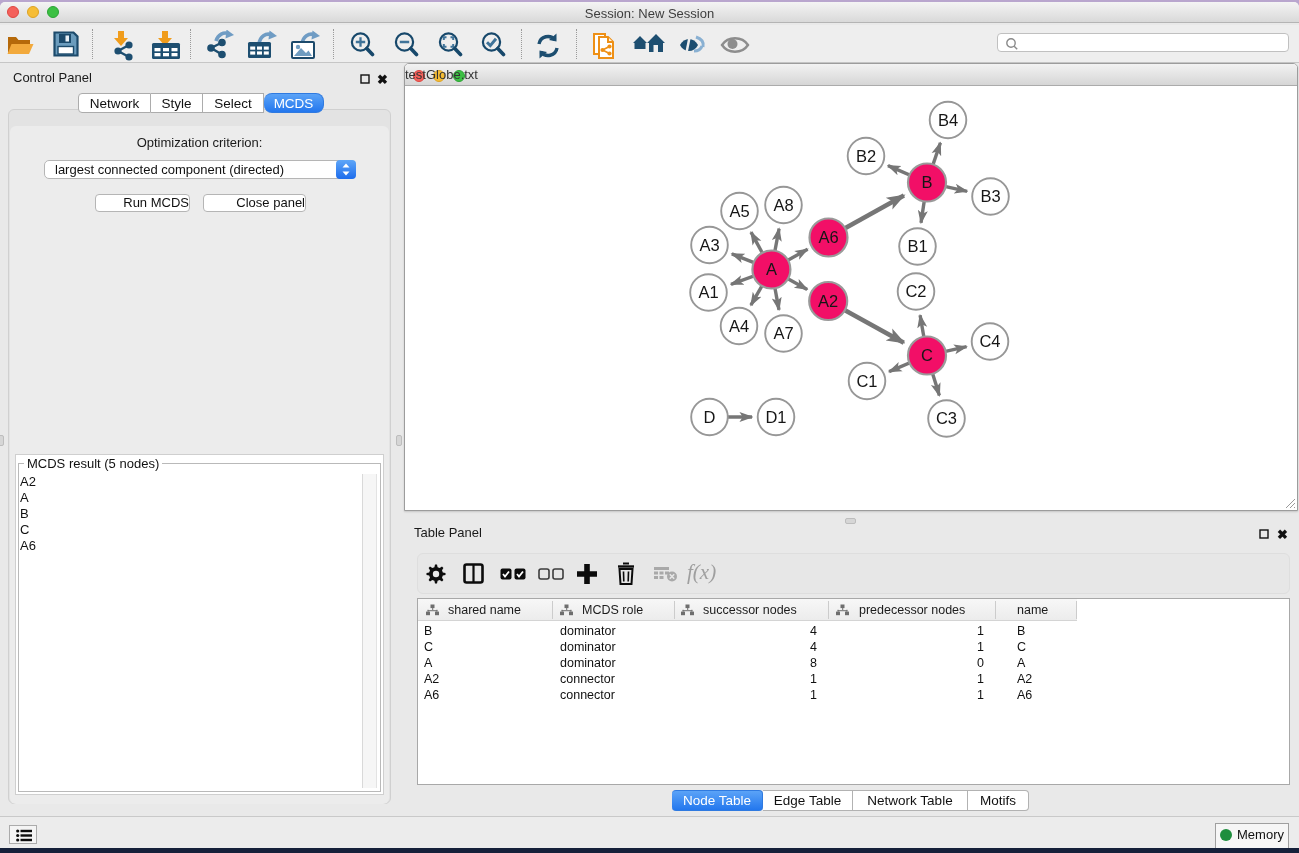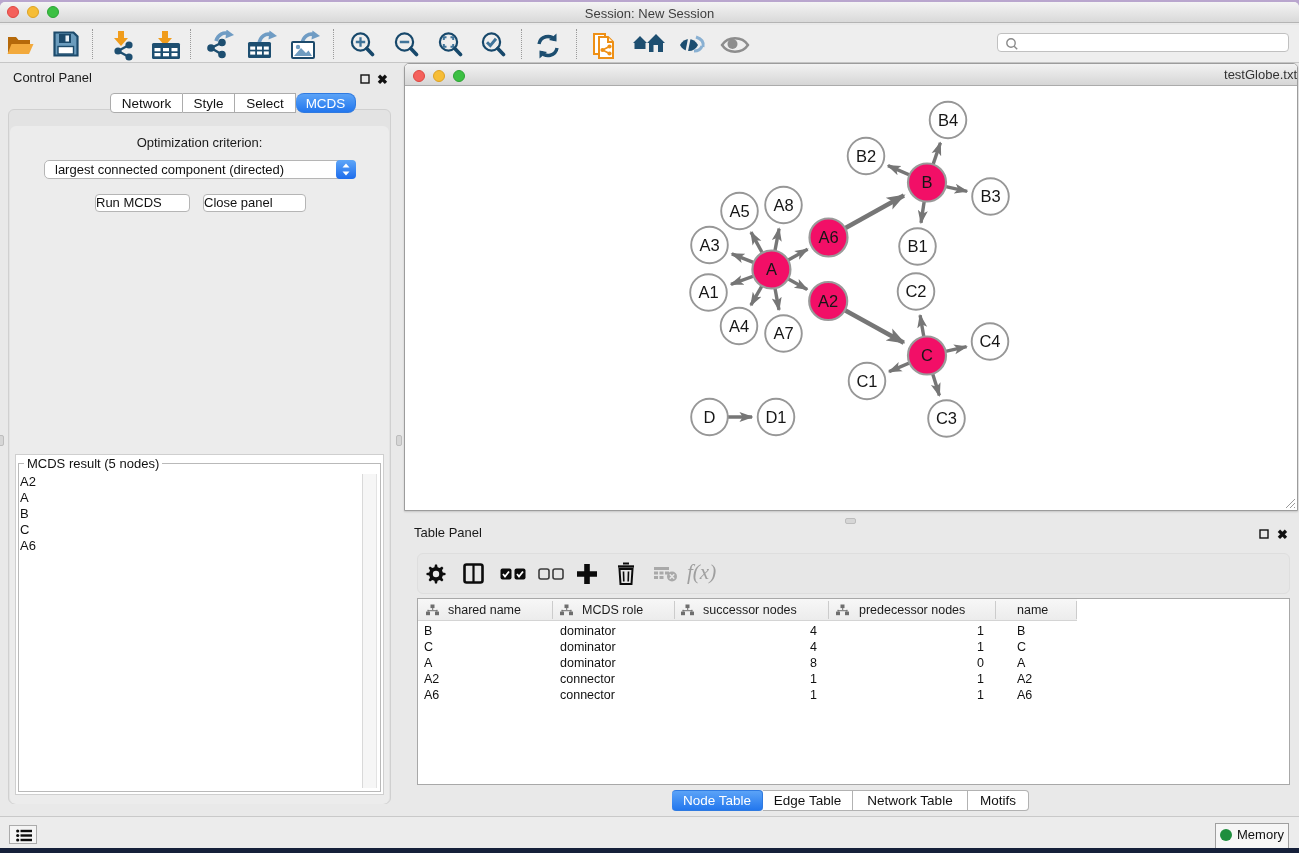--- a/index.html
+++ b/index.html
@@ -16,57 +16,57 @@
 .light { position:absolute; top:3.5px; width:12px; height:12px; border-radius:50%; }
 #toolbar { position:absolute; left:0; top:23px; width:1299px; height:38px;
   background:#eeeeee; border-bottom:1px solid #c6c6c6; }
 .tsep { position:absolute; top:4px; height:30px; width:0;
   border-left:1px dotted #9a9a9a; }
 #searchbox { position:absolute; left:997px; top:7.5px; width:292px; height:19px;
   background:#fff; border:1px solid #c0c0c0; border-radius:4px; }
 
 #cp-title { position:absolute; left:13px; top:68px; font-size:13px; color:#1a1a1a; }
 .panicon { position:absolute; font-size:12px; color:#111; }
-#cp-tabs { position:absolute; left:78px; top:91px; height:20px; display:flex; z-index:5;margin-left:32px; }
+#cp-tabs { position:absolute; left:78px; top:91px; height:20px; display:flex; z-index:5; }
 .tab { height:20px; background:#fff; border:1px solid #acacac; border-left:none;
   font-size:13.5px; color:#111; text-align:center; line-height:20px; }
 .tab.first { border-left:1px solid #acacac; border-radius:4px 0 0 4px; }
 .tab.sel { background:linear-gradient(#5ba3f7,#2377ee); color:#fff; border-color:#2f7ae0;
   border-radius:8px; }
 #cp-body { position:absolute; left:8px; top:107px; width:383px; height:695px;
   background:#e3e3e3; border:1px solid #d0d0d0; border-radius:6px; }
 #cp-inner { position:absolute; left:1px; top:16px; width:379px; height:678px;
   background:#ececec; border-radius:6px; }
 #opt-label { position:absolute; left:0; width:100%; top:25px; text-align:center;
   font-size:13px; color:#1a1a1a; }
 #combo { position:absolute; left:35px; top:50px; width:312px; height:19px;
   background:#fff; border:1px solid #b5b5b5; border-radius:5px; font-size:13px;
   color:#111; line-height:18px; padding-left:10px; }
 #combo .step { position:absolute; right:-1px; top:-1px; width:20px; height:19px;
   background:linear-gradient(#5ea6f8,#1d6cec); border-radius:4px; }
 .btn { position:absolute; height:18px; background:#fff; border:1px solid #b5b5b5;
-  border-radius:4px; font-size:13px; color:#111; text-align:left; line-height:16px; }
+  border-radius:4px; font-size:13px; color:#111; text-align:right; line-height:16px; }
 #resultbox { position:absolute; left:6px; top:344px; width:369px; height:341px;
   background:#fff; border:1px solid #cfcfcf; }
 #fieldset { position:absolute; left:2px; top:8px; right:2px; bottom:2px;
   border:1px solid #b9b9b9; }
 #fieldset .legend { position:absolute; left:5px; top:-8px; background:#fff;
   padding:0 3px; font-size:13px; color:#111; }
 #mcds-list { position:absolute; left:4px; top:19px; font-size:13px; color:#111;
   line-height:16px; }
 #cp-scroll { position:absolute; right:6px; top:19px; width:15px; height:314px;
   background:#f6f6f6; border-left:1px solid #d9d9d9; border-right:1px solid #e3e3e3; }
 
 #netwin { position:absolute; left:404px; top:61px; width:894px; height:448px;
   background:#fff; border:1px solid #9c9c9c; border-radius:5px 5px 0 0;
   box-shadow:0 1px 2px rgba(0,0,0,0.15); }
 #net-titlebar { position:absolute; left:0; top:0; right:0; height:22px;
   background:linear-gradient(#f2f2f2,#d6d6d6); border-bottom:1px solid #ababab;
   border-radius:4px 4px 0 0; }
-#net-titlebar .title { position:absolute; left:0; right:0; top:3px; text-align:right;
+#net-titlebar .title { position:absolute; left:0; right:0; top:3px; text-align:left;
   font-size:13px; color:#333; }
 .nlight { position:absolute; top:6px; width:12px; height:12px; border-radius:50%; }
 #graph { position:absolute; left:0; top:22px; }
 
 #tp-title { position:absolute; left:414px; top:523px; font-size:13px; color:#1a1a1a; }
 #tp-toolbar { position:absolute; left:417px; top:551px; width:873px; height:41px;
   background:#e7e7e7; border:1px solid #dedede; border-radius:6px; }
 #tbl { position:absolute; left:417px; top:596px; width:873px; height:187px;
   background:#fff; border:1px solid #a8a8a8; }
 #tbl-header { position:absolute; left:0; top:0; width:659px; height:22px;

